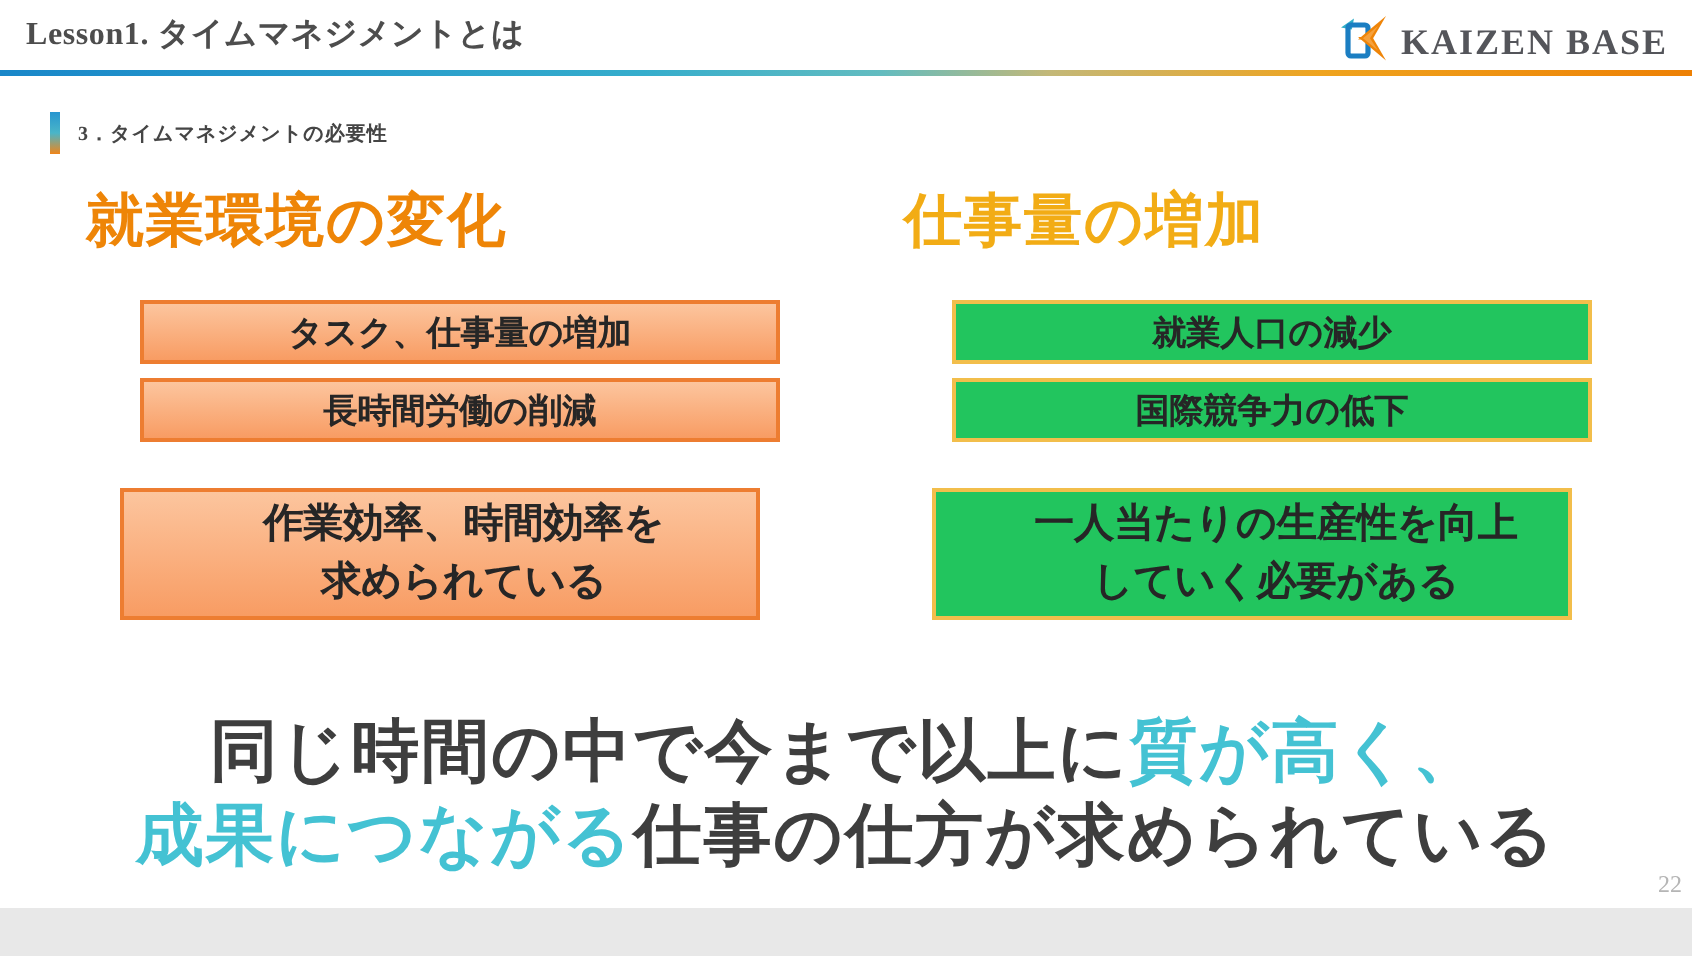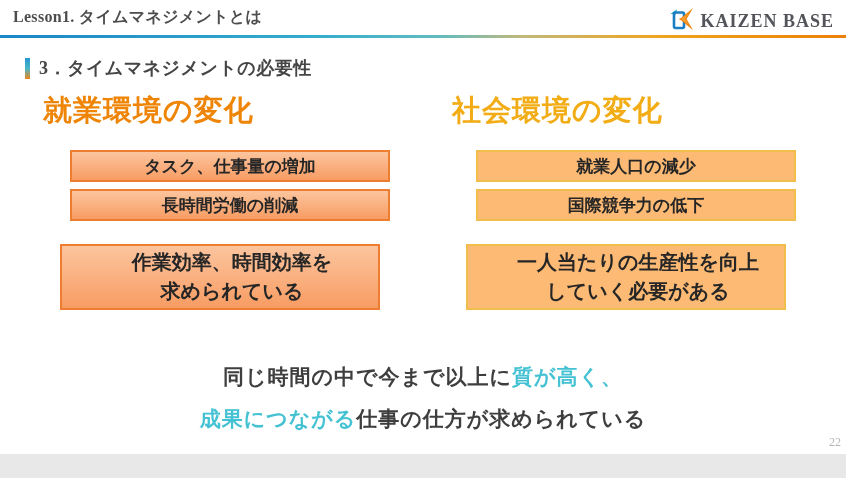--- a/index.html
+++ b/index.html
@@ -19,40 +19,40 @@
   .header-divider {
     position:absolute; left:0; top:35px; width:846px; height:3px;
     background:linear-gradient(90deg,#1987c9 0%,#35adcc 38%,#62bcc0 52%,#c3b878 62%,#efa41f 78%,#ed8004 100%);
   }
   
   .section-heading { position:absolute; left:25px; top:56px; display:flex; align-items:center; }
   .section-bar {
     width:5px; height:21px;
     background:linear-gradient(180deg,#2796d0 0%,#4ab5c8 50%,#f08519 100%);
   }
-  .section-title { margin-left:9px; font-size:18px; font-weight:bold; color:#454545; letter-spacing:0.5px; }
+  .section-title { margin-left:9px; font-size:10px; font-weight:bold; color:#454545; letter-spacing:0.5px; }
   
   .col-title { position:absolute; font-size:29px; font-weight:bold; letter-spacing:1px; }
   .col-title.left  { left:43px;  top:91px; color:#ee8507; }
   .col-title.right { left:452px; top:91px; color:#f2ac15; }
   
   .box {
     position:absolute; width:320px; display:flex; align-items:center; justify-content:center;
     text-align:center; font-weight:bold; color:#262626; white-space:pre-line;
   }
   .box.orange { border:2px solid #ed7d31; background:linear-gradient(180deg,#fcc59e 0%,#f89c63 100%); }
-  .box.yellow { border:2px solid #f2be4b; background:#fdba74; }
+  .box.yellow { border:2px solid #f2be4b; background:#22c55e; }
   .row-box { height:32px; font-size:17px;margin-left:10px; }
   .sum-box { height:66px; font-size:20px; line-height:1.45; }
   .bx-l { left:60px; }  .bx-r { left:466px; }
   .row1 { top:150px; }  .row2 { top:189px; }  .row3 { top:244px;padding-left:24px; }
   
   .message {
     position:absolute; left:0; top:356px; width:846px; text-align:center;
-    font-size:21px; font-weight:bold; color:#3e3e3e; line-height:42px; letter-spacing:1px;
+    font-size:34px; font-weight:bold; color:#3e3e3e; line-height:42px; letter-spacing:1px;
   }
   .message .accent { color:#44c2d3; }
   
   .copyright { position:absolute; left:8px; bottom:4px; font-size:7.5px; color:#c8c8c8; letter-spacing:0.2px; }
   .page-number { position:absolute; right:5px; bottom:4px; font-size:12px; color:#b5b5b5; }
 </style>
 </head>
 <body>
 
 <div class="slide">
@@ -73,21 +73,21 @@
   </div>
 
   <div class="header-divider"></div>
 
   <div class="section-heading">
     <span class="section-bar"></span>
     <span class="section-title">3．タイムマネジメントの必要性</span>
   </div>
 
   <div class="col-title left">就業環境の変化</div>
-  <div class="col-title right">社会環境の変化</div>
+  <div class="col-title right">仕事量の増加</div>
 
   <div class="box orange row-box bx-l row1">タスク、仕事量の増加</div>
   <div class="box orange row-box bx-l row2">長時間労働の削減</div>
   <div class="box orange sum-box bx-l row3">作業効率、時間効率を
 求められている</div>
 
   <div class="box yellow row-box bx-r row1">就業人口の減少</div>
   <div class="box yellow row-box bx-r row2">国際競争力の低下</div>
   <div class="box yellow sum-box bx-r row3">一人当たりの生産性を向上
 していく必要がある</div>

